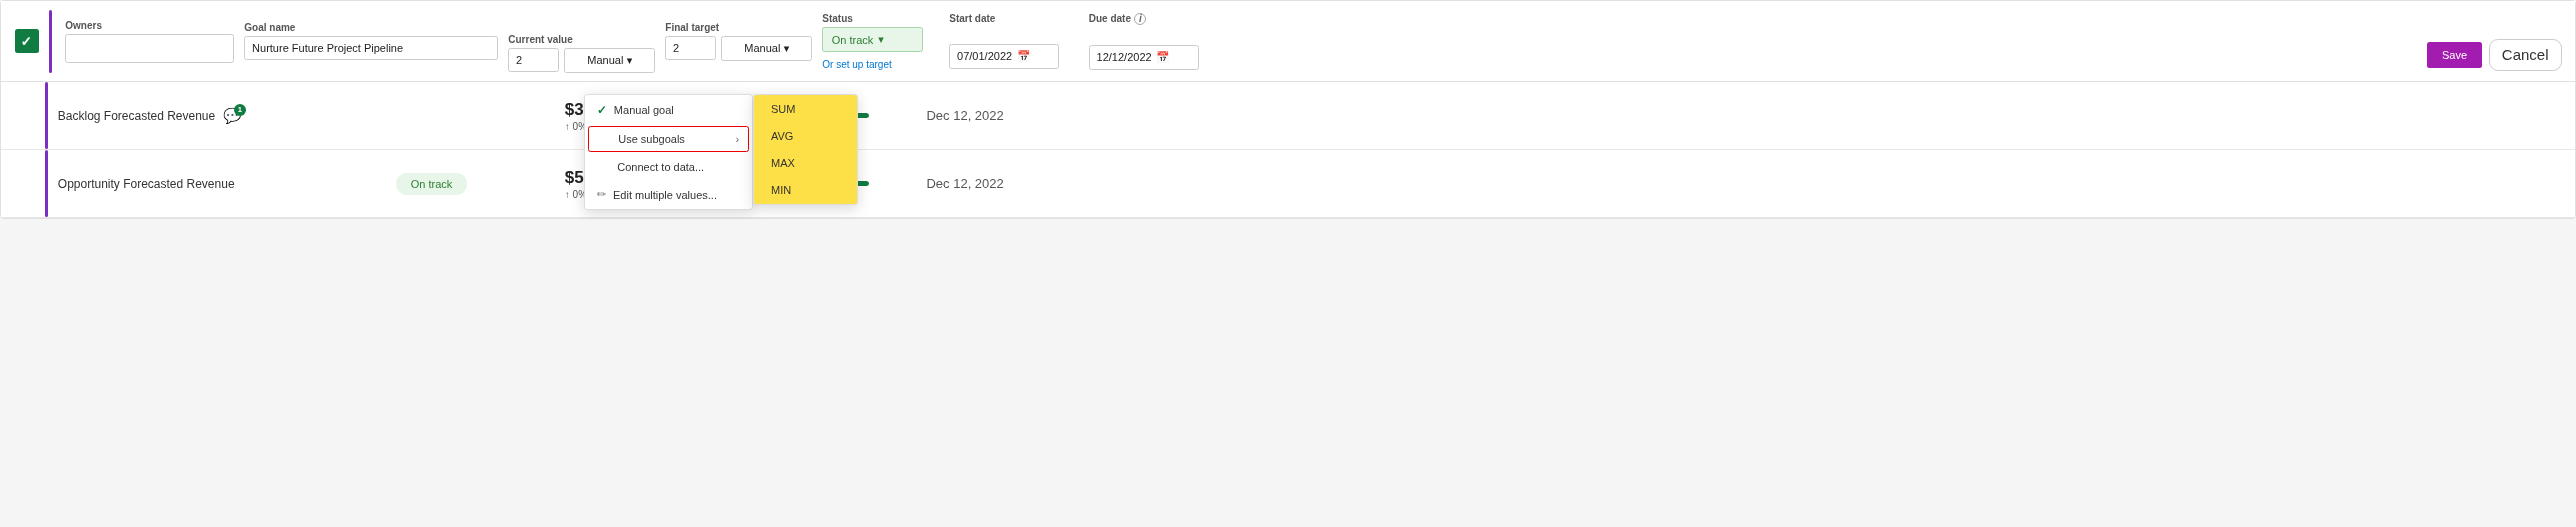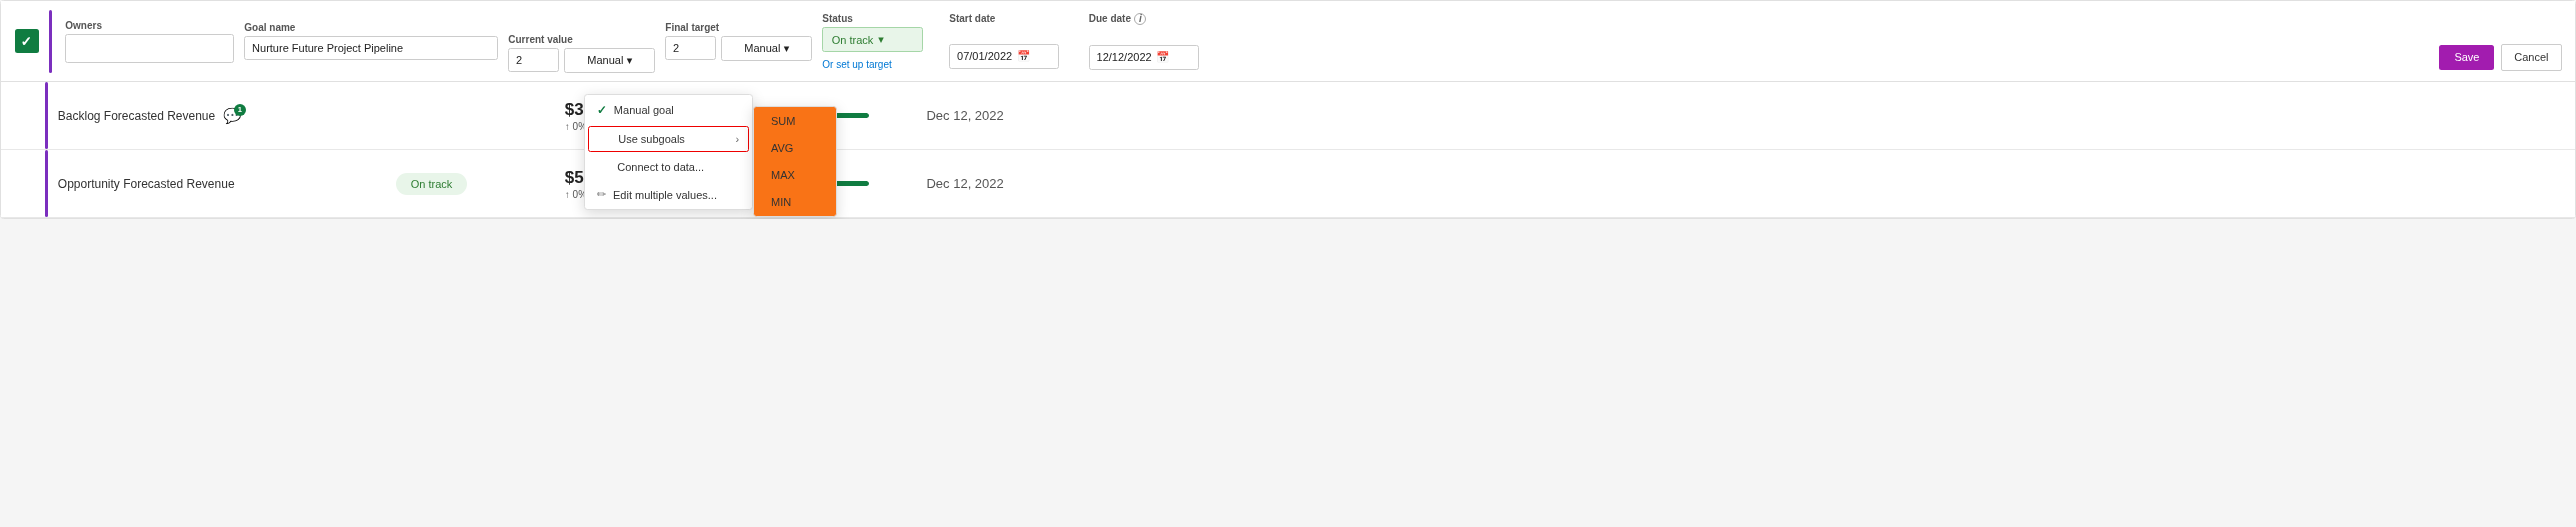--- a/index.html
+++ b/index.html
@@ -195,23 +195,23 @@
       border-radius: 2.5px;
       padding: 6.8px 15px;
       font-size: 11px;
       cursor: pointer;
       font-weight: 500;
     }
     .btn-cancel {
       background: #fff;
       color: #333;
       border: 0.8px solid #ccc;
-      border-radius: 2px;
+      border-radius: 9px;
       padding: 6.8px 12px;
-      font-size: 11px;
+      font-size: 15px;
       cursor: pointer;
     }
 
     
     .dropdown-menu {
       position: absolute;
       top: 93px;
       left: 583px;
       background: #fff;
       border: 0.8px solid #ddd;
@@ -244,27 +244,26 @@
     .dropdown-arrow {
       margin-left: auto;
       color: #666;
     }
 
     
     .submenu {
       position: absolute;
       top: 93px;
       left: 752px;
-      background: #f97316;
+      background: #fde047;
       border: 0.8px solid #ddd;
       border-radius: 3.4px;
       box-shadow: 0 3.4px 13.5px rgba(0,0,0,0.15);
-      width: 84px;
+      width: 105px;
       z-index: 101;
-      margin-top: 12px;
     }
     .submenu-item {
       padding: 7.6px 17px;
       font-size: 11px;
       color: #333;
       cursor: pointer;
     }
 
     
     .goal-row {

